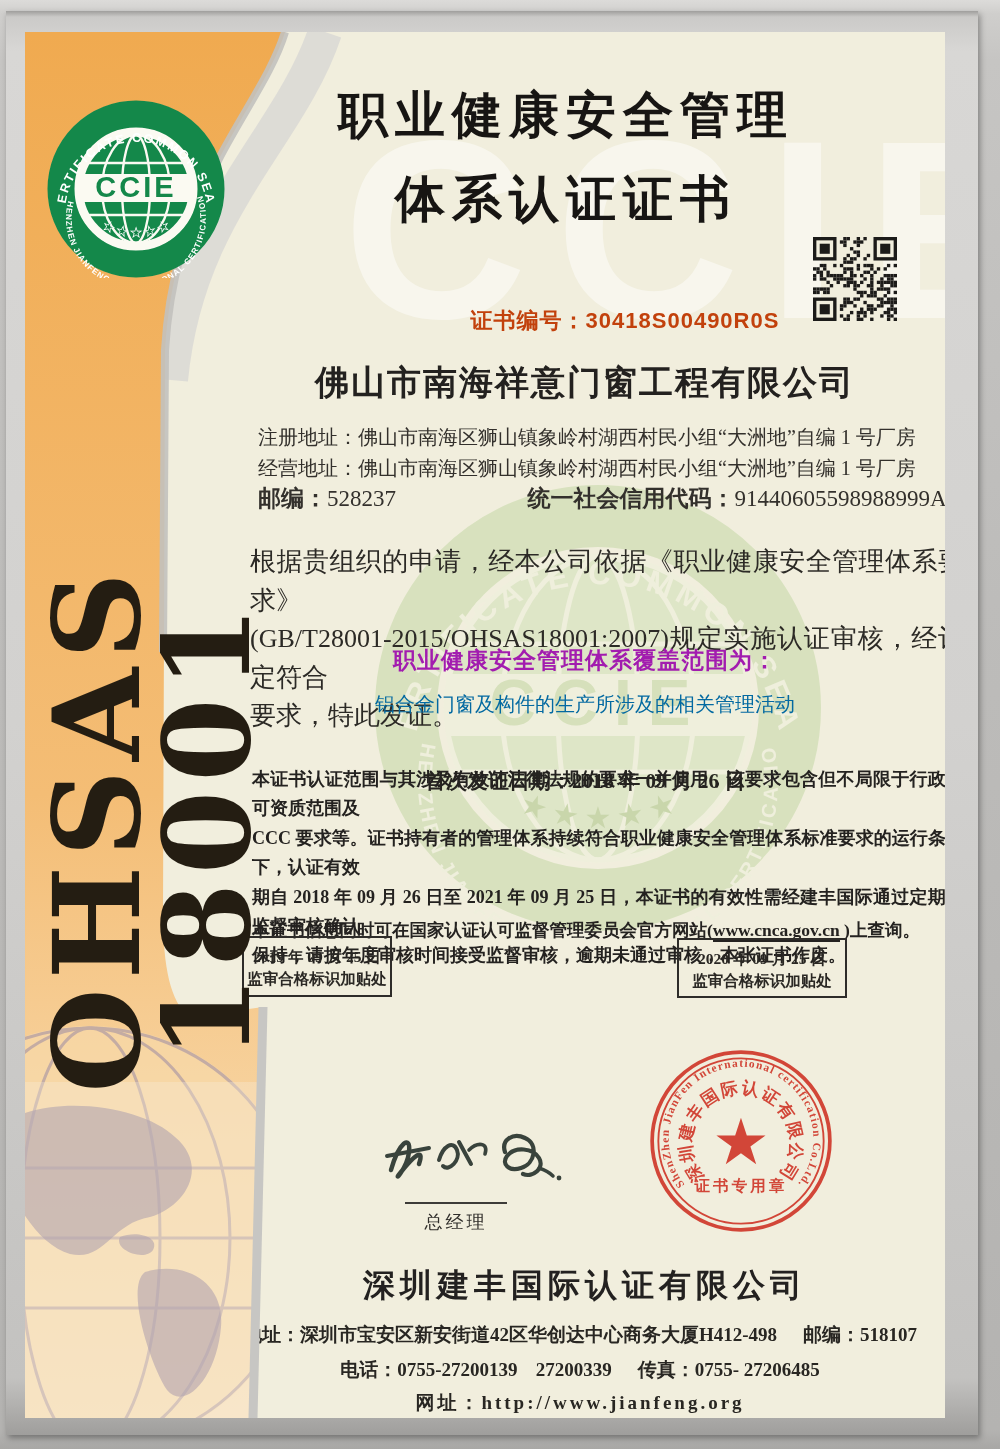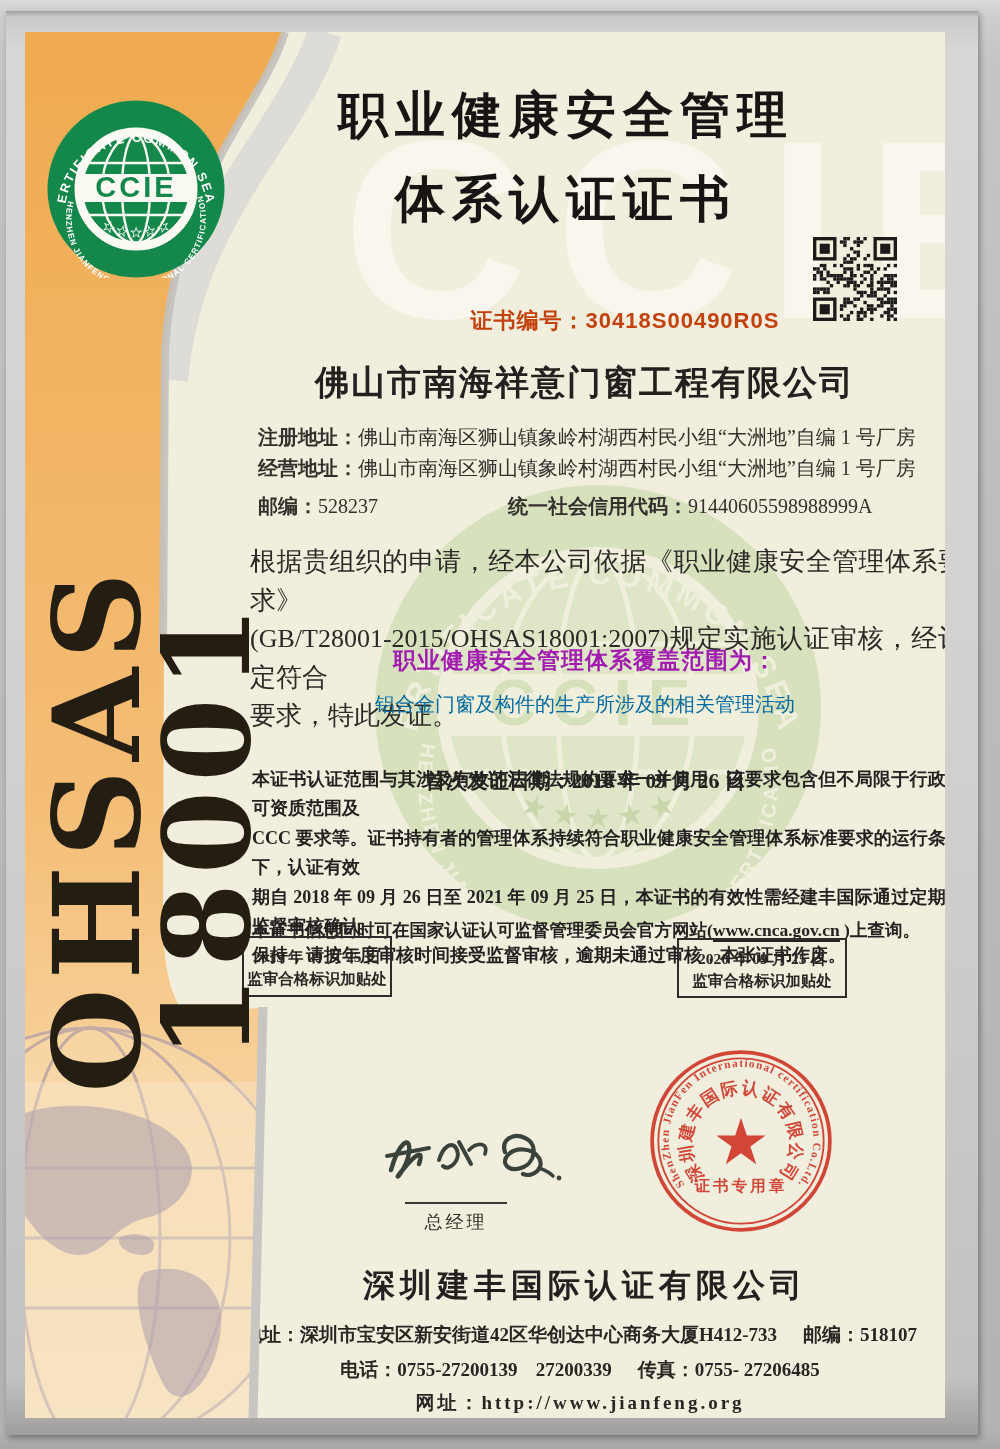--- a/index.html
+++ b/index.html
@@ -16,21 +16,21 @@
   .bg-letters{left:318px;top:70px;font-family:"Liberation Sans",sans-serif;font-weight:900;
     font-size:255px;letter-spacing:28px;color:rgba(255,255,255,.48);z-index:1;line-height:1;}
   .wm{z-index:1;opacity:.55;}
   
   .z2{z-index:2;}
   .ctr{text-align:center;}
   .title{left:148px;width:786px;font-size:50px;font-weight:900;color:#171513;letter-spacing:7px;line-height:1;}
   .certno{left:240px;width:720px;font-family:"Liberation Sans",sans-serif;font-weight:700;font-size:22px;color:#c2410c;letter-spacing:1px;}
   .company{left:180px;width:760px;font-size:34px;font-weight:700;color:#23211f;letter-spacing:2px;}
   .addr{left:233px;width:690px;font-size:20px;color:#33302c;}
-  .addr b{font-weight:700;}
+  .addr b{font-weight:400;}
   .lbl{font-weight:700;font-family:"Liberation Sans",sans-serif;}
   .bodyp{left:225px;width:714px;font-size:26px;color:#2c2a26;line-height:38.5px;text-align:justify;}
   .scopehead{left:180px;width:760px;font-size:23px;font-weight:700;color:#a21caf;letter-spacing:1px;}
   .scopetxt{left:180px;width:760px;font-size:20px;color:#0369a1;}
   .firstissue{left:180px;width:760px;font-size:21px;font-weight:700;color:#262420;margin-top:40px;}
   .terms{left:227px;width:712px;font-size:18px;font-weight:700;color:#242220;line-height:29.4px;text-align:justify;}
   .infoline{left:227px;width:712px;font-size:17.5px;font-weight:700;color:#242220;}
   .infoline .lnk{border-bottom:2px solid #242220;}
   .auditbox{border:2px solid #2e2c29;background:transparent;text-align:center;
     font-size:15.5px;font-weight:700;color:#2a2824;padding-top:8px;line-height:22px;}
@@ -360,21 +360,21 @@
           <rect x="88" y="96" width="4" height="4"></rect>
           <rect x="96" y="96" width="4" height="4"></rect>
         </g>
     </svg>
 
     <div class="abs z2 ctr company" style="top:328px;">佛山市南海祥意门窗工程有限公司</div>
 
     <div class="abs z2 addr" style="top:392px;"><b>注册地址：</b><span>佛山市南海区狮山镇象岭村湖西村民小组“大洲地”自编 1 号厂房</span></div>
     <div class="abs z2 addr" style="top:423px;"><b>经营地址：</b><span>佛山市南海区狮山镇象岭村湖西村民小组“大洲地”自编 1 号厂房</span></div>
 
-    <div class="abs z2 addr" style="top:461px;font-size:20px;">
+    <div class="abs z2 addr" style="top:451px;font-size:23px;">
       <span class="lbl">邮编：</span><span>528237</span>
       <span style="display:inline-block;width:120px;"></span>
       <span class="lbl">统一社会信用代码：</span><span>91440605598988999A</span>
     </div>
 
     <div class="abs z2 bodyp" style="top:511px;">
       <div>根据贵组织的申请，经本公司依据《职业健康安全管理体系要求》</div>
       <div>(GB/T28001-2015/OHSAS18001:2007)规定实施认证审核，经评定符合</div>
       <div>要求，特此发证。</div>
     </div>
@@ -428,21 +428,21 @@
       <text font-weight="700" font-size="16.5" letter-spacing="2" fill="#d03a2c">
         <textPath href="#sealCn" startOffset="50%" text-anchor="middle">深圳建丰国际认证有限公司</textPath>
       </text>
       <text x="90" y="112" text-anchor="middle" font-size="62" fill="#d03a2c">★</text>
       <text x="90" y="138" text-anchor="middle" font-weight="700" font-size="15" letter-spacing="3" fill="#d03a2c">证书专用章</text>
     </svg>
 
     <div class="abs z2 ctr issuer-name" style="top:1232px;">深圳建丰国际认证有限公司</div>
 
     <div class="abs z2 ctr issuer-line" style="top:1290px;">
-      <span>地址：</span><span>深圳市宝安区新安街道42区华创达中心商务大厦H412-733</span><span class="gap1"></span><span>邮编：</span><span>518107</span>
+      <span>地址：</span><span>深圳市宝安区新安街道42区华创达中心商务大厦H412-498</span><span class="gap1"></span><span>邮编：</span><span>518107</span>
     </div>
     <div class="abs z2 ctr issuer-line" style="top:1325px;">
       <span>电话：</span><span>0755-27200139</span><span class="gap2"></span><span>27200339</span><span class="gap1"></span><span>传真：</span><span>0755- 27206485</span>
     </div>
     <div class="abs z2 ctr issuer-line weblink" style="top:1358px;">
       <span>网址：</span><span>http://www.jianfeng.org</span>
     </div>
 
   </div>
 </div>

